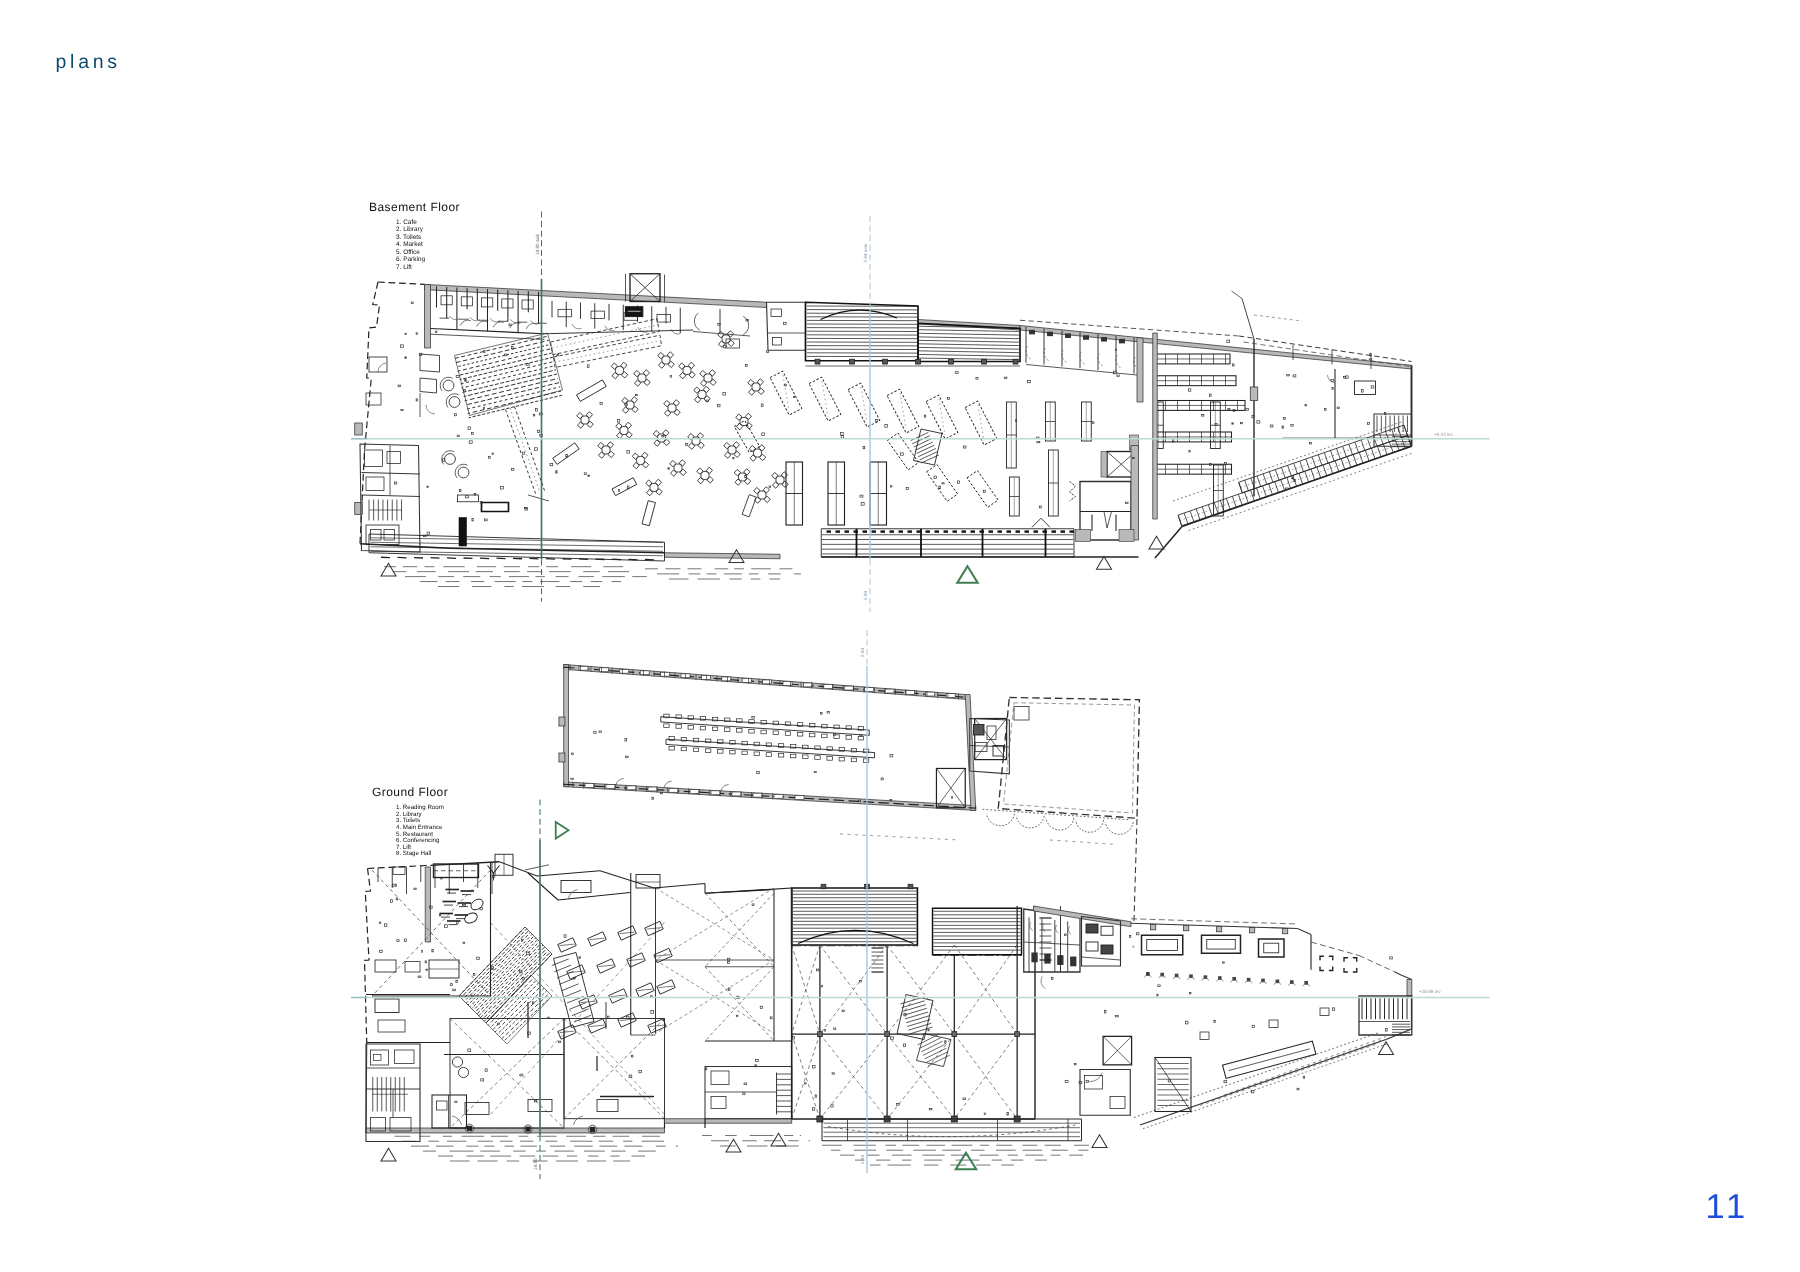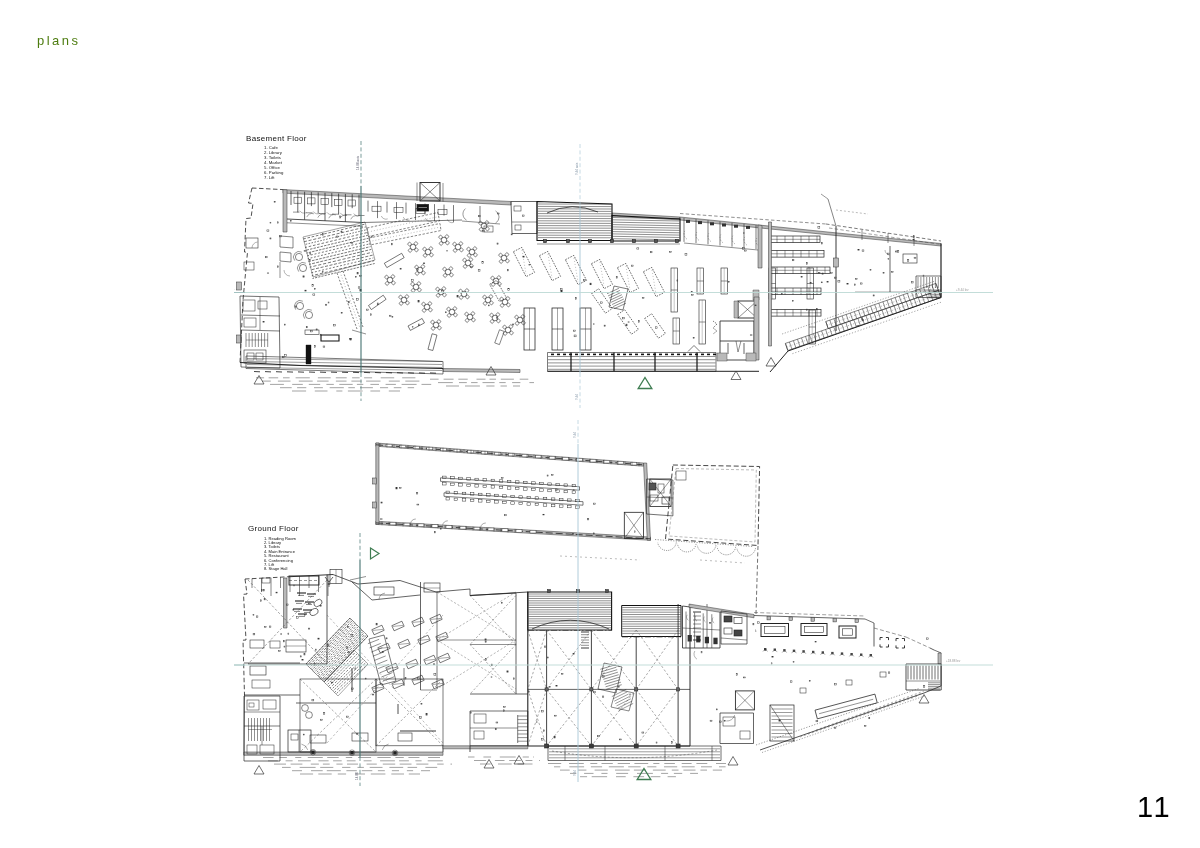--- a/index.html
+++ b/index.html
@@ -1,19 +1,19 @@
 <!DOCTYPE html>
 <html><head>
 <meta charset="utf-8">
 <style>
 html,body{margin:0;padding:0;background:#ffffff;width:1200px;height:848px;overflow:hidden}
 *{font-family:"Liberation Sans",sans-serif}
 .pg{position:relative;width:1200px;height:848px;background:#fff}
-.lbl{position:absolute;left:37px;top:33px;font-size:13px;letter-spacing:2.5px;color:#4d7c0f;font-weight:400}
-.num{position:absolute;left:1137px;top:791px;font-size:29px;letter-spacing:2.5px;color:#000000}
+.lbl{position:absolute;left:37px;top:33px;font-size:13px;letter-spacing:2.5px;color:#0c4a6e;font-weight:400}
+.num{position:absolute;left:1137px;top:791px;font-size:23px;letter-spacing:2.5px;color:#1d4ed8}
 </style>
 </head>
 <body>
 <div class="pg">
 
 <div class="lbl">plans</div>
 
 <div class="num">11</div>
 
 <svg width="1200" height="848" viewBox="0 0 1200 848" style="position:absolute;left:0;top:0">

